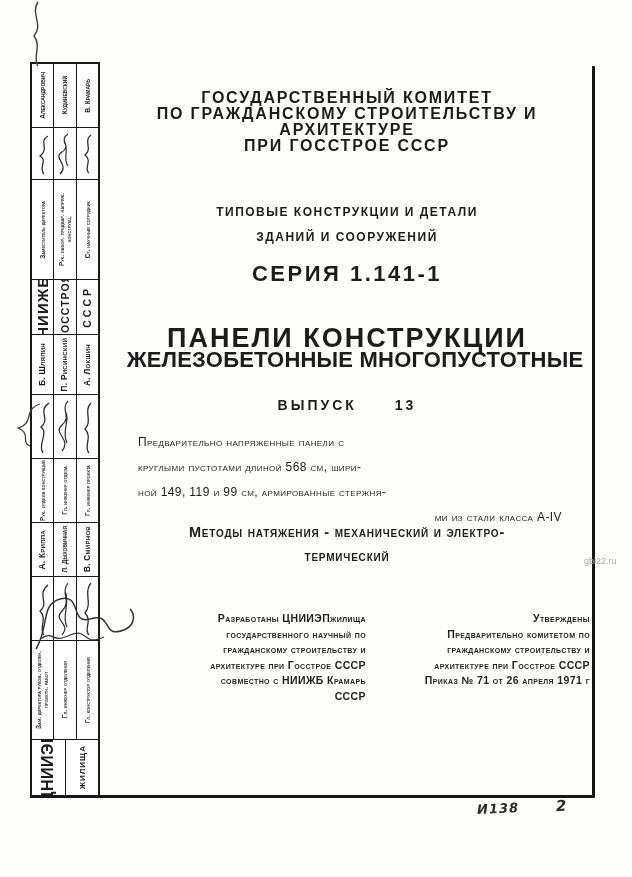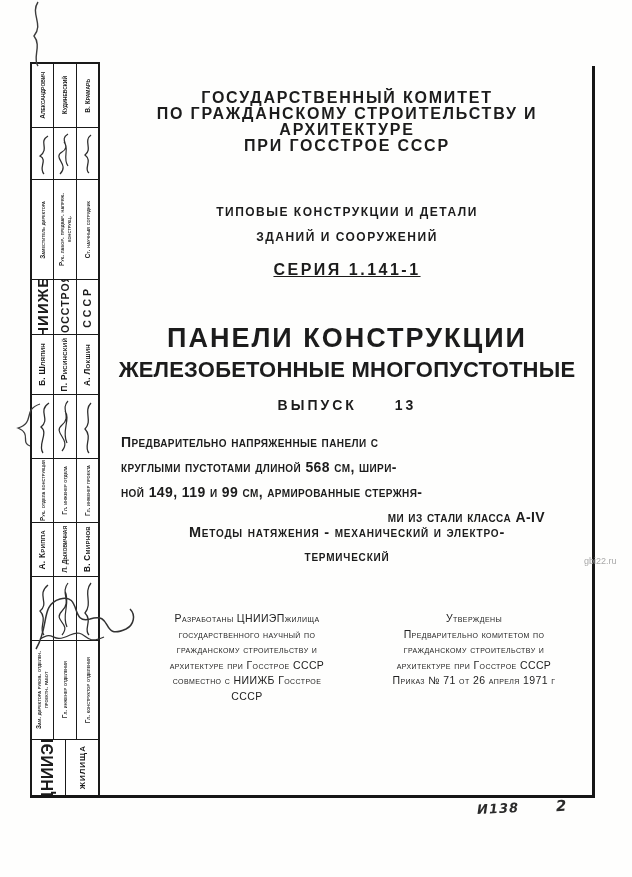--- a/index.html
+++ b/index.html
@@ -30,34 +30,34 @@
   .vt-title{font-size:6.4px;color:#2a2a2a;}
   .vt-org-big{font-size:15px;letter-spacing:1px;font-variant:normal;}
   .vt-org-med{font-size:10.5px;letter-spacing:1px;font-variant:normal;}
   .vt-org-sp{font-size:10.5px;letter-spacing:3px;font-variant:normal;}
   .vt-org-big2{font-size:16px;letter-spacing:0.5px;font-variant:normal;}
   .vt-org-med2{font-size:12px;letter-spacing:1px;}
   
   .centered{position:absolute;left:100px;width:494px;text-align:center;font-weight:bold;}
   .hdr{top:90px;font-size:16px;line-height:16px;letter-spacing:1.8px;}
   .typ{top:200px;font-size:12px;line-height:25px;letter-spacing:1.5px;}
-  .series{top:261px;font-size:16px;letter-spacing:2.5px;text-decoration:underline;}
+  .series{top:261px;font-size:22px;letter-spacing:2.5px;}
   .main1{top:323px;font-size:27px;letter-spacing:2px;}
-  .main2{top:357px;font-size:22px;letter-spacing:0.2px;}
+  .main2{top:347px;font-size:22px;letter-spacing:0.2px;margin-left:8px;}
   .issue{top:397px;font-size:14px;letter-spacing:3px;}
   .issue .gap{display:inline-block;width:38px;}
   .desc{
-    position:absolute;left:121px;top:430px;width:424px;text-align:left;
-    font-weight:bold;font-size:14px;line-height:25px;font-variant:small-caps;letter-spacing:0.4px;
+    position:absolute;left:138px;top:430px;width:424px;text-align:left;
+    font-weight:normal;font-size:12px;line-height:25px;font-variant:small-caps;letter-spacing:0.4px;
   }
   .desc .last{text-align:right;}
   .methods{top:520px;font-size:14.5px;line-height:24px;font-variant:small-caps;letter-spacing:0.8px;}
   .colblock{
-    position:absolute;top:611px;font-weight:normal;font-size:10.5px;line-height:15.5px;
-    text-align:center;font-variant:small-caps;letter-spacing:0.4px;color:#222;
+    position:absolute;top:611px;font-weight:bold;font-size:10.5px;line-height:15.5px;
+    text-align:right;font-variant:small-caps;letter-spacing:0.4px;color:#222;
   }
   .devblock{left:128px;width:238px;}
   .appblock{left:358px;width:232px;}
   
   .watermark{position:absolute;left:584px;top:556px;font-size:9px;color:#a9a9a9;font-weight:normal;}
   .hand{position:absolute;font-family:"DejaVu Sans","Liberation Sans",sans-serif;font-style:italic;font-weight:bold;color:#2b2b2b;}
   .hand-left{left:477px;top:801px;font-size:13px;transform:rotate(-3deg);letter-spacing:1px;}
   .hand-right{left:556px;top:797px;font-size:15px;transform:rotate(-4deg);}
   .scribble{position:absolute;pointer-events:none;}
 </style>
@@ -260,21 +260,21 @@
   <div class="centered methods">
     <div>Методы натяжения - механический и электро-</div>
     <div>термический</div>
   </div>
 
   <div class="colblock devblock">
     <div>Разработаны ЦНИИЭПжилища</div>
     <div>государственного научный по</div>
     <div>гражданскому строительству и</div>
     <div>архитектуре при Госстрое СССР</div>
-    <div>совместно с НИИЖБ Госстрое</div>
+    <div>совместно с НИИЖБ Крамарь</div>
     <div>СССР</div>
   </div>
 
   <div class="colblock appblock">
     <div>Утверждены</div>
     <div>Предварительно комитетом по</div>
     <div>гражданскому строительству  и</div>
     <div>архитектуре при Госстрое СССР</div>
     <div>Приказ № 71 от 26 апреля 1971 г</div>
   </div>

